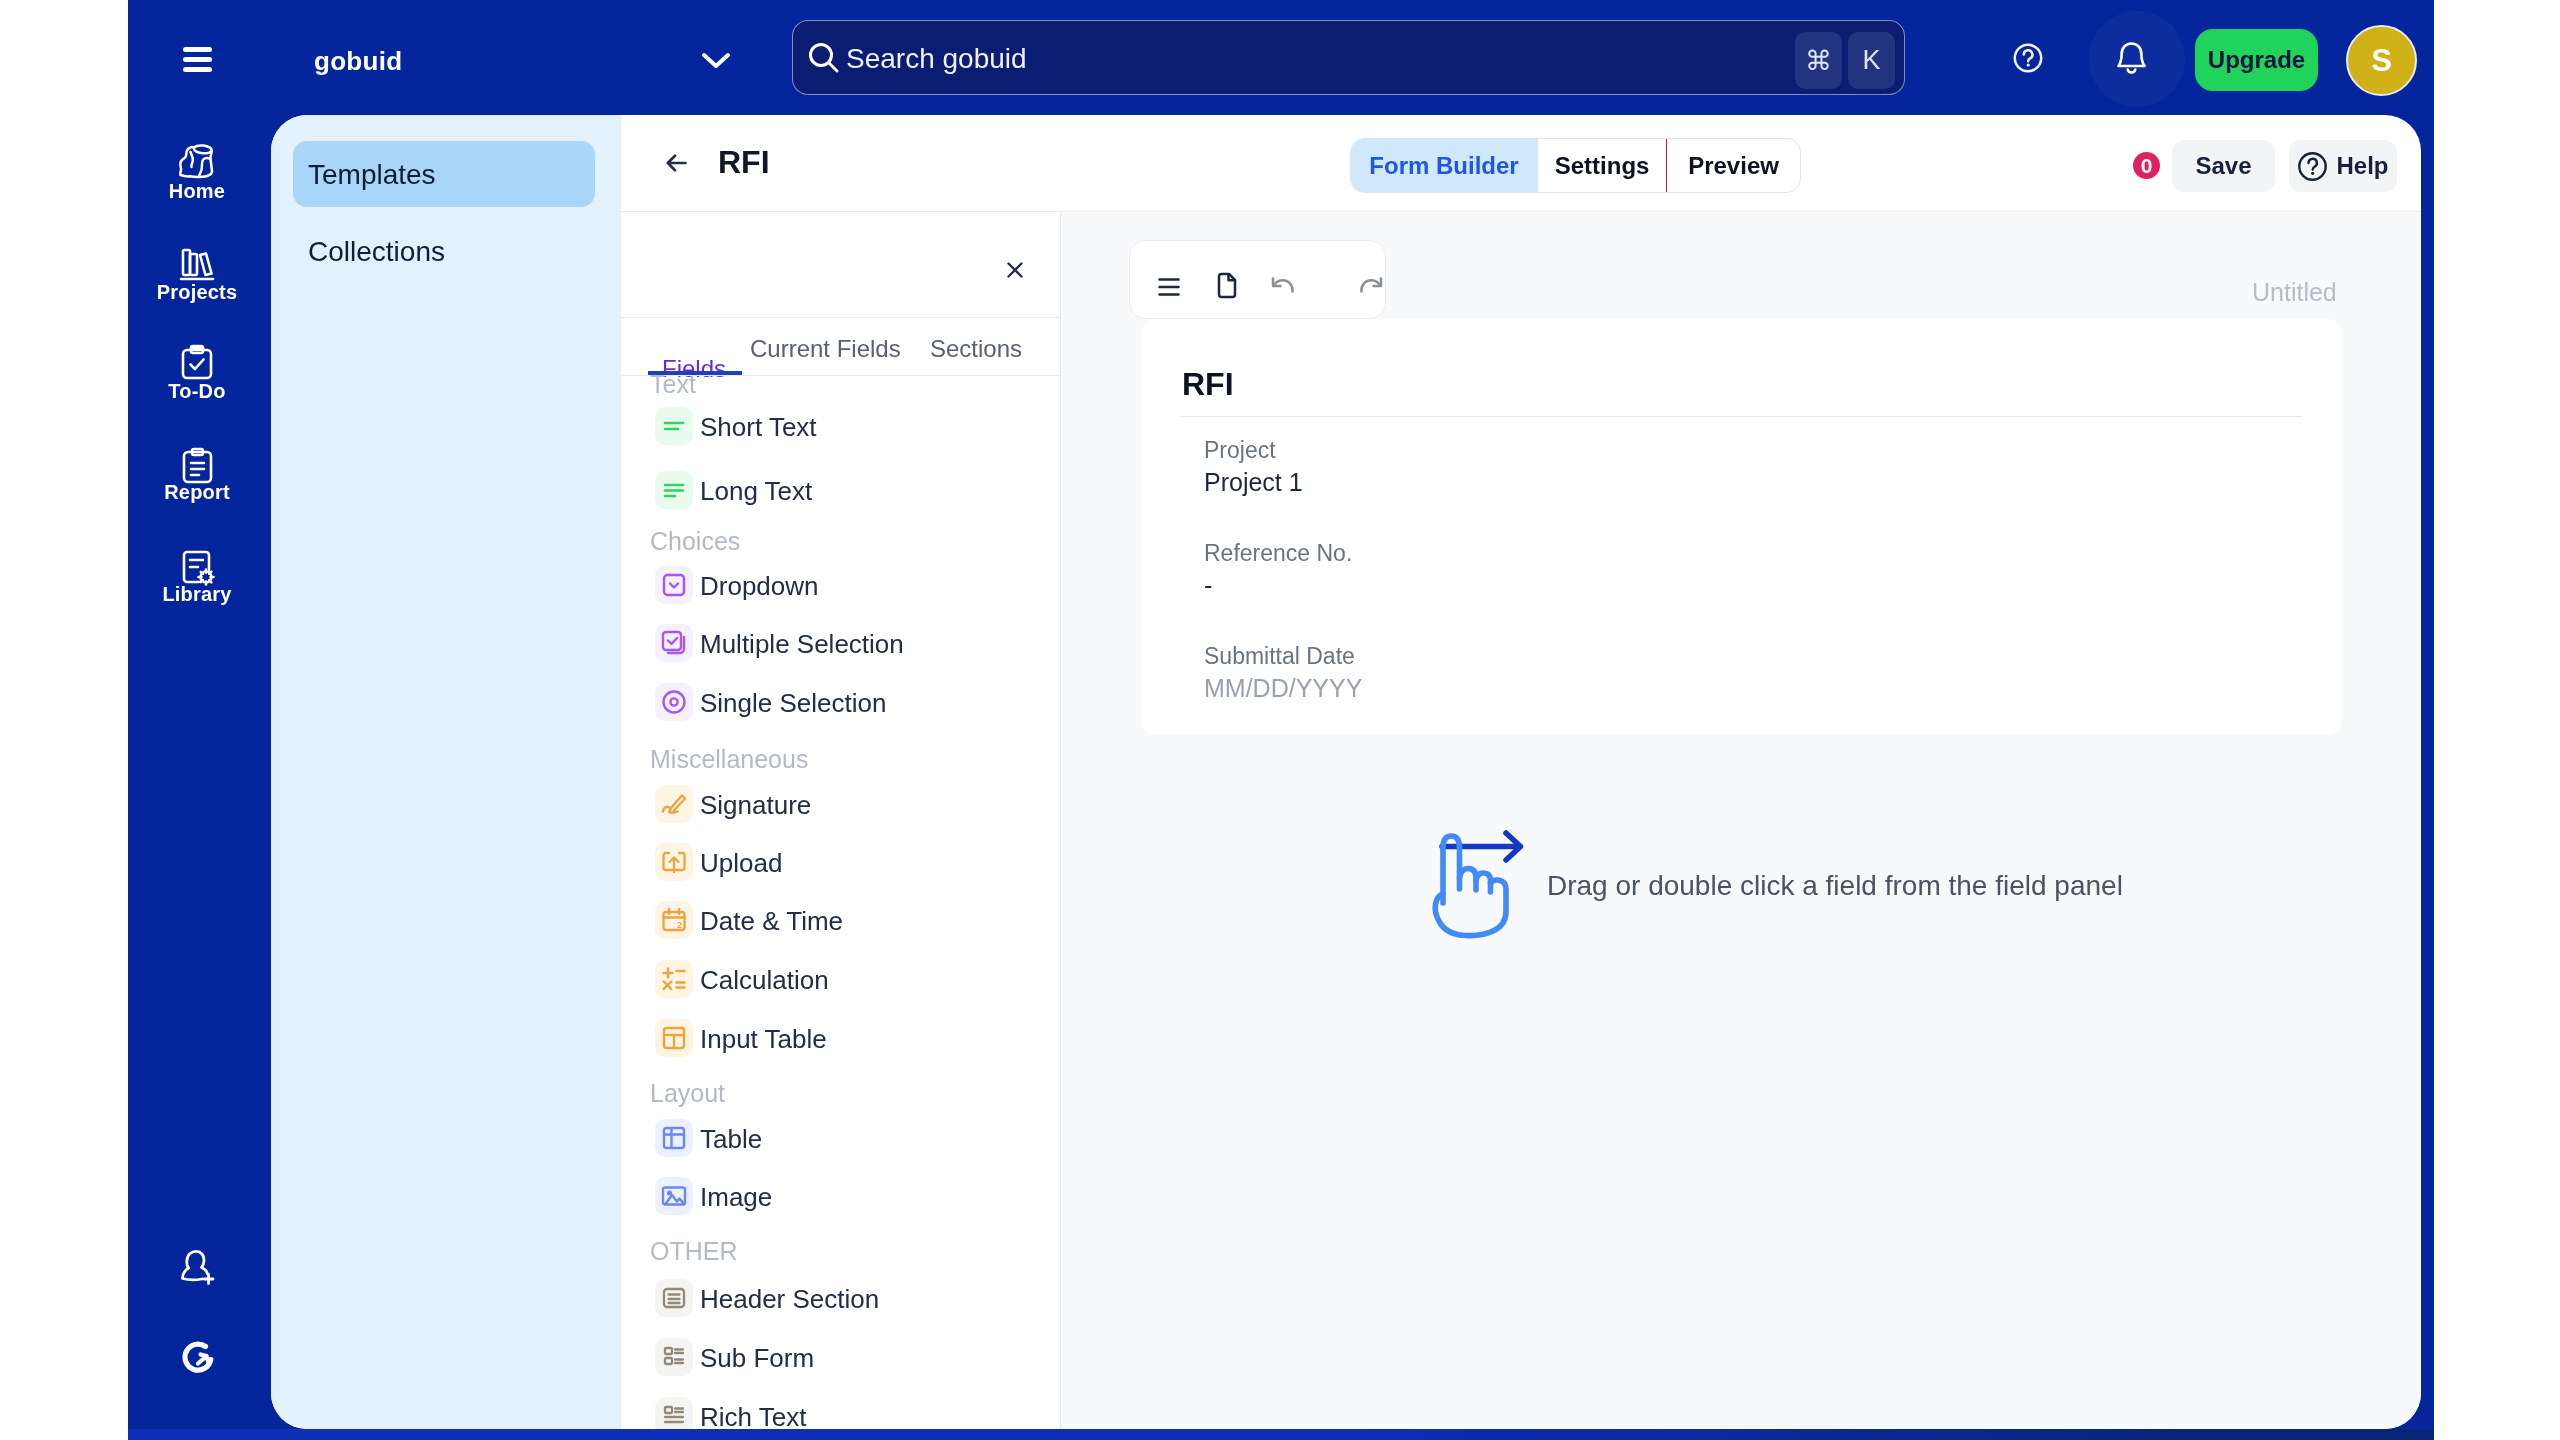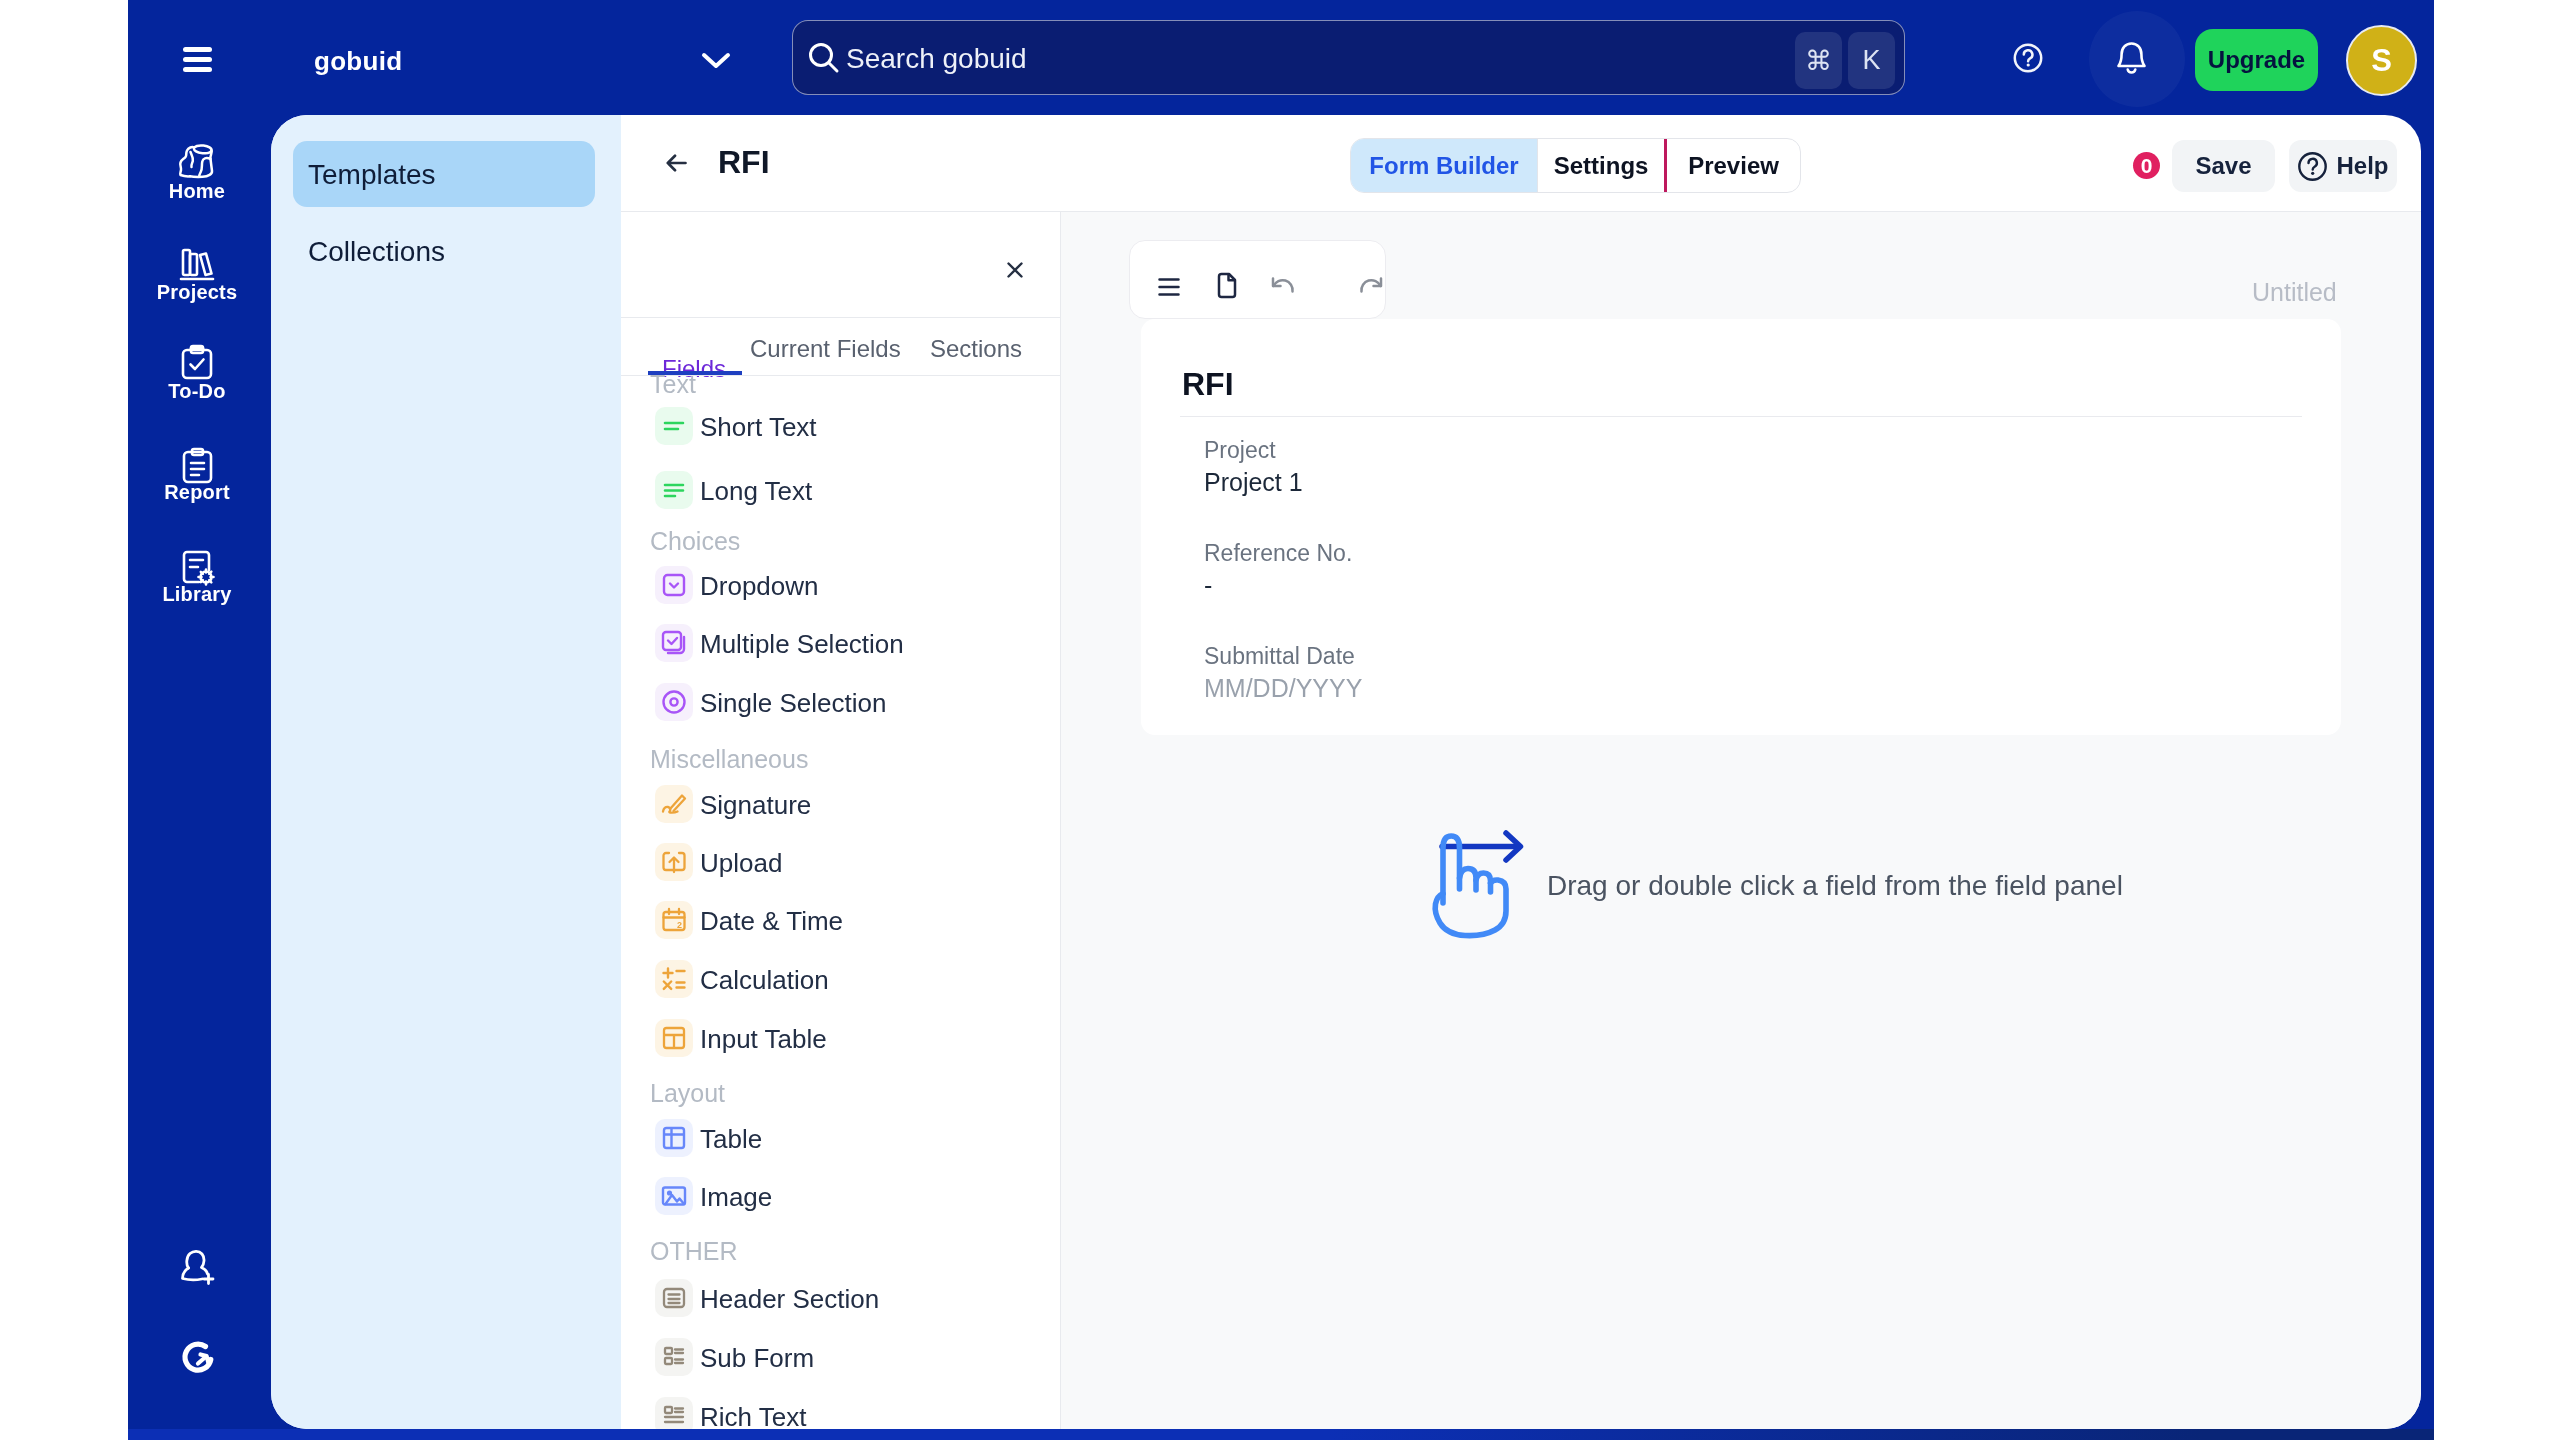--- a/index.html
+++ b/index.html
@@ -25,21 +25,21 @@
   #tpill { position:absolute; left:22px; top:26px; width:302px; height:66px; background:#a9d6f8; border-radius:14px; }
   #tpill span { position:absolute; left:15px; top:18px; font-size:28px; color:#0f1d38; font-weight:500; }
   #collections { position:absolute; left:37px; top:121px; font-size:28px; color:#0f1d38; font-weight:500; }
 
   #hdr-divider { position:absolute; left:350px; top:96px; width:1800px; height:1px; background:#e8eaee; }
   #rfi-title { position:absolute; left:447px; top:29px; font-size:32px; font-weight:700; color:#101828; }
 
   #tabs { position:absolute; left:1079px; top:23px; width:451px; height:55px; border:1px solid #e3e5ea; border-radius:14px; background:#fff; display:flex; overflow:hidden; }
   #tabs .tab { height:100%; display:flex; align-items:center; justify-content:center; font-size:24px; font-weight:600; color:#0d1322; }
   #tab-fb { width:189px; background:#cfe8fb; color:#2155e6 !important; }
-  #tab-settings { width:132px; border-right:3px solid #be185d; border-left:1px solid #e3e5ea; }
+  #tab-settings { width:132px; border-right:1px solid #be185d; border-left:1px solid #e3e5ea; }
   #tab-preview { width:135px; }
 
   #badge0 { position:absolute; left:1862px; top:37px; width:27px; height:27px; border-radius:50%; background:#e02060; color:#fff; font-size:21px; font-weight:700; display:flex; align-items:center; justify-content:center; }
   .greybtn { position:absolute; top:25px; height:52px; background:#f2f4f6; border-radius:12px; display:flex; align-items:center; justify-content:center; color:#16223c; font-size:24px; font-weight:600; }
   #btn-save { left:1901px; width:103px; }
   #btn-help { left:2018px; width:108px; gap:8px; }
 
   
   #fields-border { position:absolute; left:789px; top:97px; width:1px; height:1217px; background:#e8eaee; }
   #search-divider { position:absolute; left:350px; top:202px; width:440px; height:1px; background:#e8eaee; }

